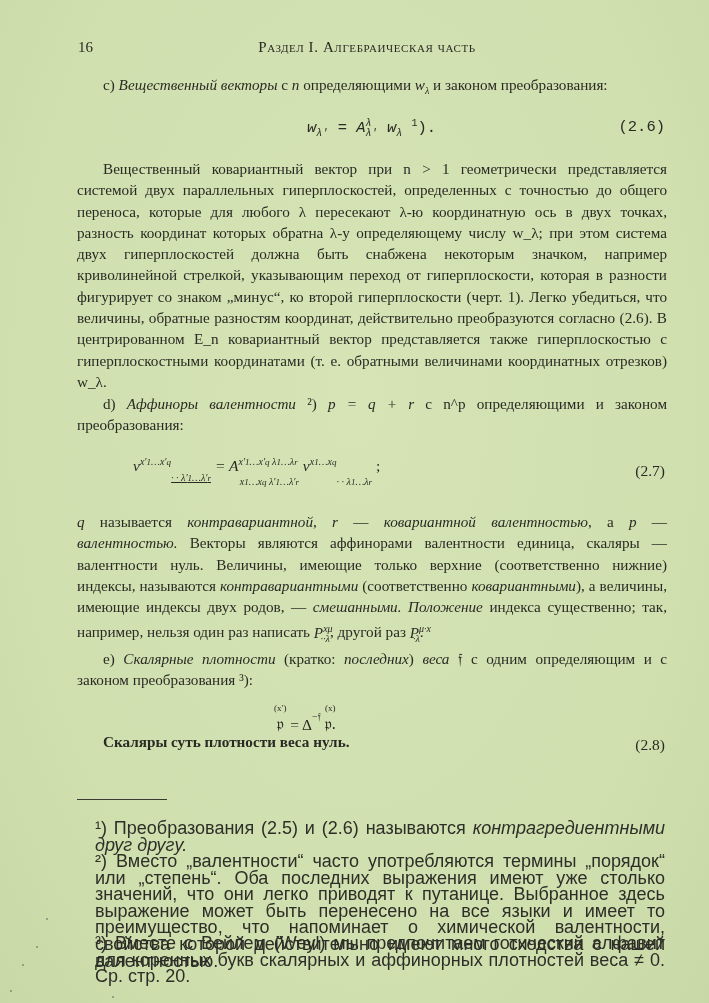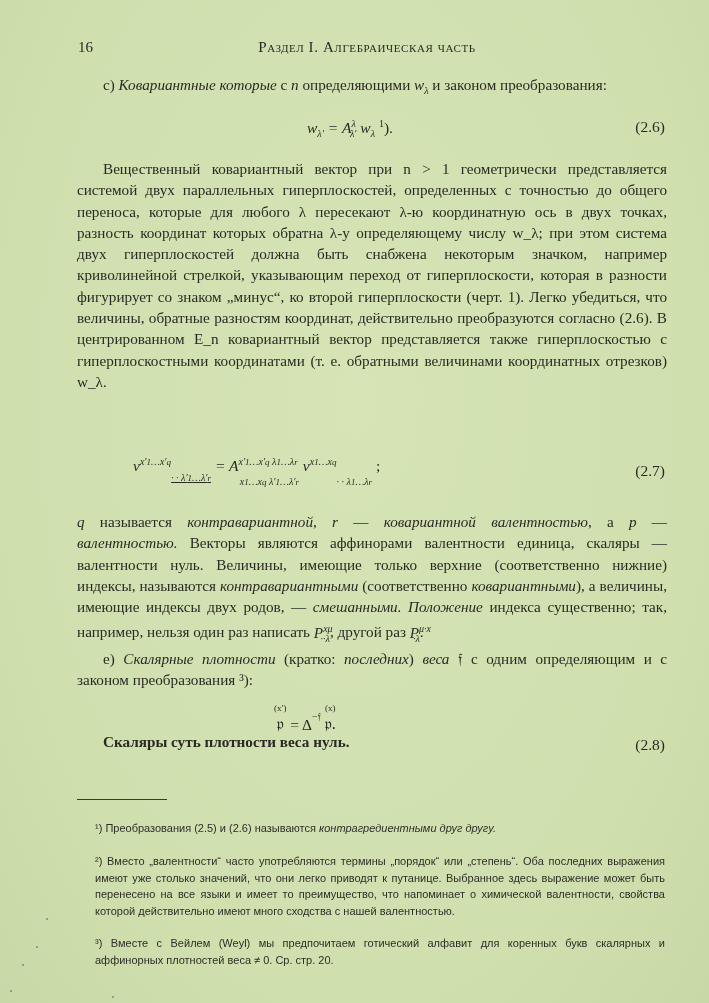--- a/index.html
+++ b/index.html
@@ -15,47 +15,51 @@
   .hdr { position: absolute; top: 39px; left: 78px; width: 590px; height: 22px; font-size: 15px; }
   .hdr .num { position: absolute; left: 0; top: 0; }
   .hdr .title { position: absolute; left: 0; right: 12px; text-align: center; letter-spacing: 0.6px; font-variant: small-caps; }
   .txt { position: absolute; left: 77px; width: 590px; font-size: 15.2px; line-height: 21.3px; text-align: justify; }
   .ind { text-indent: 26px; }
   i, .it { font-style: italic; }
   .eq { position: absolute; left: 77px; width: 590px; height: 30px; font-size: 15.5px; }
   .eq .body { position: absolute; font-style: italic; white-space: nowrap; }
   .eq .eqnum { position: absolute; right: 2px; font-style: normal; }
   sup, sub { font-size: 10px; }
-  .fn { position: absolute; left: 95px; width: 570px; font-size: 11px; line-height: 16.6px; text-align: justify; font-family: "Liberation Sans", "DejaVu Sans", sans-serif; color: #2e2e28; }
+  .fn { position: absolute; left: 95px; width: 570px; font-size: 18px; line-height: 16.6px; text-align: justify; font-family: "Liberation Sans", "DejaVu Sans", sans-serif; color: #2e2e28; }
   .fnrule { position: absolute; left: 77px; top: 799px; width: 90px; height: 1px; background: #3a3a32; }
   .speck { position: absolute; width: 2px; height: 2px; background: #555; border-radius: 1px; opacity: .6; }
   .small { font-size: 9px; }
 </style>
 </head>
 <body>
 
 <div class="page">
 
   <div class="hdr">
     <span class="num">16</span>
     <span class="title">Раздел I. Алгебраическая часть</span>
   </div>
 
   <div class="txt ind" style="top:74px;">
     <span>c)</span>
-    <i>Ковариантные которые</i><span> с </span><i>n</i><span> определяющими </span><i>w</i><sub class="it">λ</sub><span> и законом преобразования:</span>
+    <i>Вещественный векторы</i><span> с </span><i>n</i><span> определяющими </span><i>w</i><sub class="it">λ</sub><span> и законом преобразования:</span>
   </div>
 
-  <div class="eq" style="top:118px;">
+  <div class="eq" style="top:118px;font-family:Liberation Mono, monospace;">
     <span class="body" style="left:230px;">w<sub>λ′</sub> = A<sup>λ</sup><sub style="margin-left:-6px">λ′</sub> w<sub>λ</sub> <span style="font-style:normal"><sup>1</sup>).</span></span>
     <span class="eqnum">(2.6)</span>
   </div>
 
   <div class="txt ind" style="top:158px;">Вещественный ковариантный вектор при n &gt; 1 геометрически представляется системой двух параллельных гиперплоскостей, определенных с точностью до общего переноса, которые для любого λ пересекают λ-ю координатную ось в двух точках, разность координат которых обратна λ-у определяющему числу w_λ; при этом система двух гиперплоскостей должна быть снабжена некоторым значком, например криволинейной стрелкой, указывающим переход от гиперплоскости, которая в разности фигурирует со знаком „минус“, ко второй гиперплоскости (черт. 1). Легко убедиться, что величины, обратные разностям координат, действительно преобразуются согласно (2.6). В центрированном E_n ковариантный вектор представляется также гиперплоскостью с гиперплоскостными координатами (т. е. обратными величинами координатных отрезков) w_λ.</div>
 
+  <div class="txt ind" style="top:393px;">
+    <span>d)</span>
+    <i>Аффиноры валентности</i> <span>²)</span> <i>p = q + r</i><span> с n^p определяющими и законом преобразования:</span>
+  </div>
 
   <div class="eq" style="top:452px; height:44px;">
     <span class="body" style="left:56px; top:4px;">
       v<sup>x′<span class="small">1</span>…x′<span class="small">q</span></sup><sub style="position:relative;top:6px;text-decoration:underline;">· · λ′<span class="small">1</span>…λ′<span class="small">r</span></sub>
       = A<sup>x′<span class="small">1</span>…x′<span class="small">q</span> λ<span class="small">1</span>…λ<span class="small">r</span></sup><sub style="position:relative;top:10px;margin-left:-58px;">x<span class="small">1</span>…x<span class="small">q</span> λ′<span class="small">1</span>…λ′<span class="small">r</span></sub>
       v<sup>x<span class="small">1</span>…x<span class="small">q</span></sup><sub style="position:relative;top:10px;text-align:center;">· · λ<span class="small">1</span>…λ<span class="small">r</span></sub> <span style="font-style:normal">;</span>
     </span>
     <span class="eqnum" style="top:10px;">(2.7)</span>
   </div>
 

